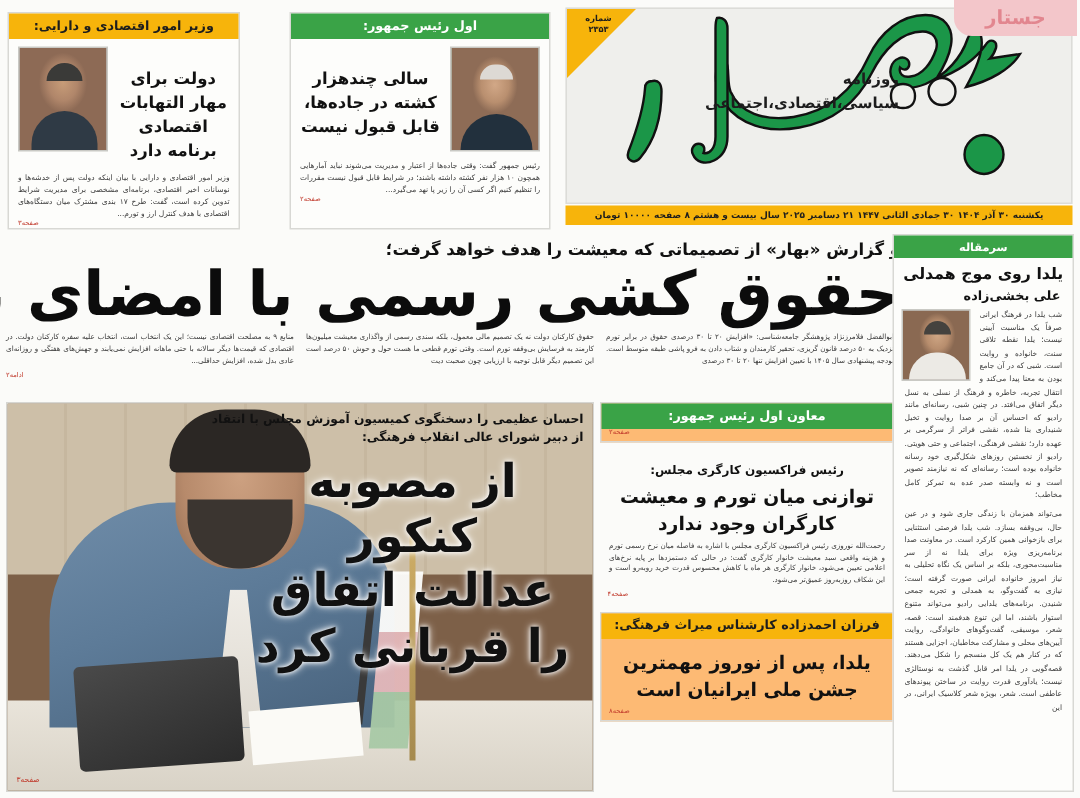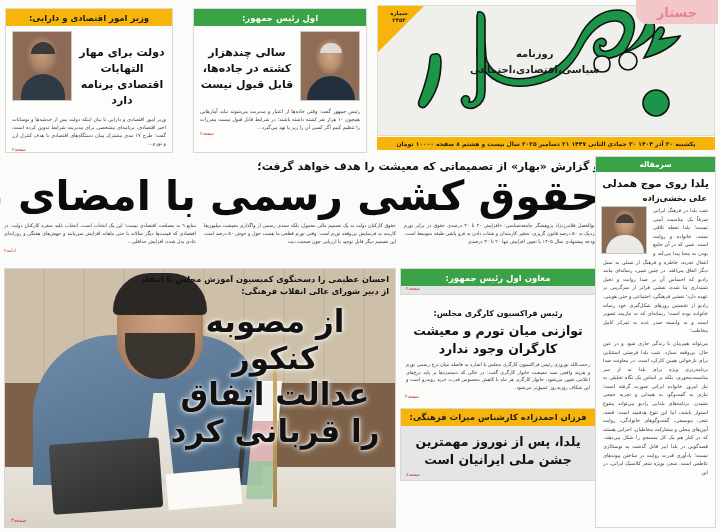--- a/index.html
+++ b/index.html
@@ -17,21 +17,21 @@
   }
 
   
   .top-strip { position:absolute; left:0; top:0; width:720px; height:158px; }
 
   .panel {
     position: absolute;
     background: #fdfdfb;
     border: 1px solid #d8d8d4;
   }
-  .panel-a { left: 5px;  top: 8px;  width: 168px; height: 145px; }
+  .panel-a { left: 5px;  top: 8px;  width: 155px; height: 145px; }
   .panel-b { left: 193px; top: 8px; width: 174px; height: 145px; }
 
   .kicker-bar {
     height: 17px;
     display: flex; align-items: center; justify-content: center;
     font-size: 8.5px; font-weight: bold; color: #1d1d1d;
     letter-spacing: -0.2px; white-space: nowrap;
   }
   .kicker-yellow { background: #f7b40b; }
   .kicker-green  { background: #3aa347; color: #ffffff; }
@@ -104,21 +104,21 @@
     font-size: 5.5px; font-weight: bold; color: #1d1d1d;
     text-align: center; line-height: 1.35; z-index: 3;
   }
   .logo-wrap {
     position:absolute; right: 4px; top: 2px; width: 330px; height: 112px;
   }
   .logo-svg { width: 100%; height: 100%; display: block; }
   .paper-type {
     position: absolute; left: 92px; top: 40px;
     font-size: 10px; font-weight: bold; color: #1d1d1d;
-    text-align: center; line-height: 1.55; z-index: 4;
+    text-align: right; line-height: 1.55; z-index: 4;
   }
   .date-bar {
     position: absolute; left: 377px; top: 137px; width: 338px; height: 13px;
     background: #f7b40b;
     display: flex; align-items: center; justify-content: center;
     font-size: 6px; font-weight: bold; color: #1d1d1d;
     white-space: nowrap; letter-spacing: -0.1px;
   }
   .watermark {
     position: absolute; right: 2px; top: 0px; width: 82px; height: 24px;
@@ -232,21 +232,21 @@
     text-shadow: 0 0 6px rgba(255,255,255,.95), 0 0 3px rgba(255,255,255,1);
     z-index: 5;
   }
   .ps-pagemark {
     position: absolute; left: 6px; bottom: 4px;
     font-size: 5px; color: #c0392b; direction: ltr; z-index: 6;
   }
 
   
   .mid-col { position: absolute; left: 400px; top: 268px; width: 196px; }
-  .mid-item { border: 1px solid #d8d8d4; background:#e5e5e5; margin-bottom: 6px; }
+  .mid-item { border: 1px solid #d8d8d4; background:#fdba74; margin-bottom: 6px; }
   .mid-head {
     font-size: 12.5px; font-weight: bold; color: #111;
     text-align: center; line-height: 1.45; letter-spacing: -0.5px;
     padding: 7px 5px 3px;
   }
   .mid-body {
     font-size: 4.8px; line-height: 1.62; color: #3b3b3b;
     text-align: justify; padding: 0 6px 2px; letter-spacing: -0.05px;
   }
   .mid-mark { font-size: 4.5px; color:#c0392b; direction: ltr; padding: 0 5px 3px; }

